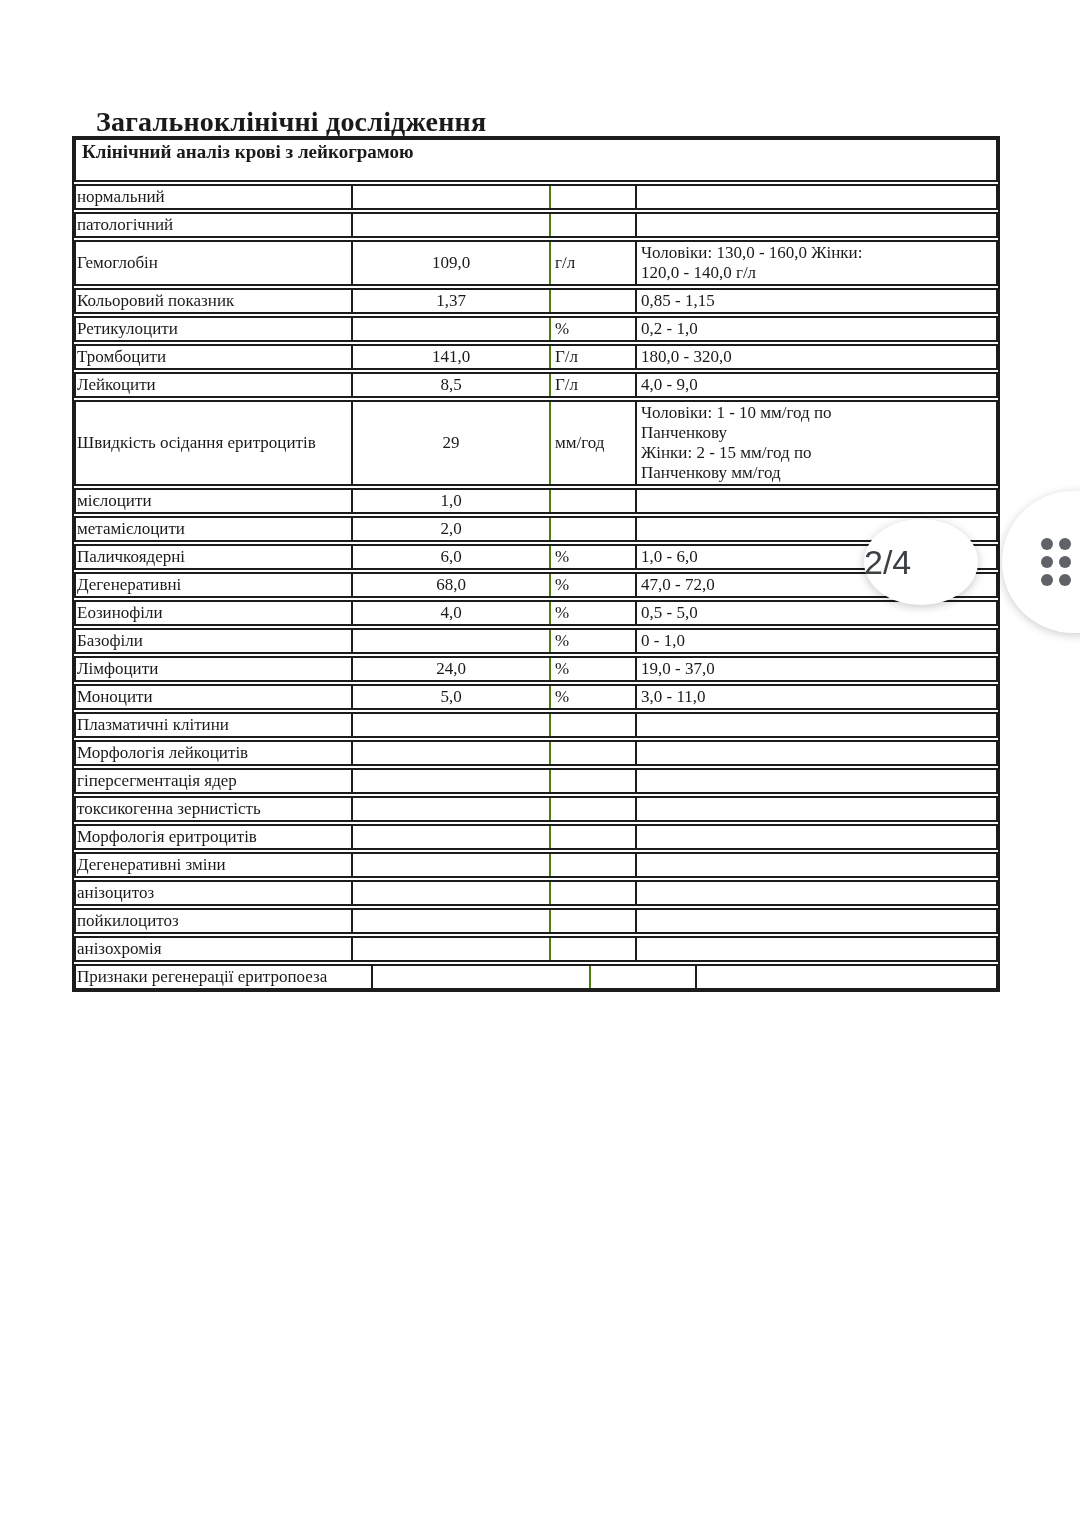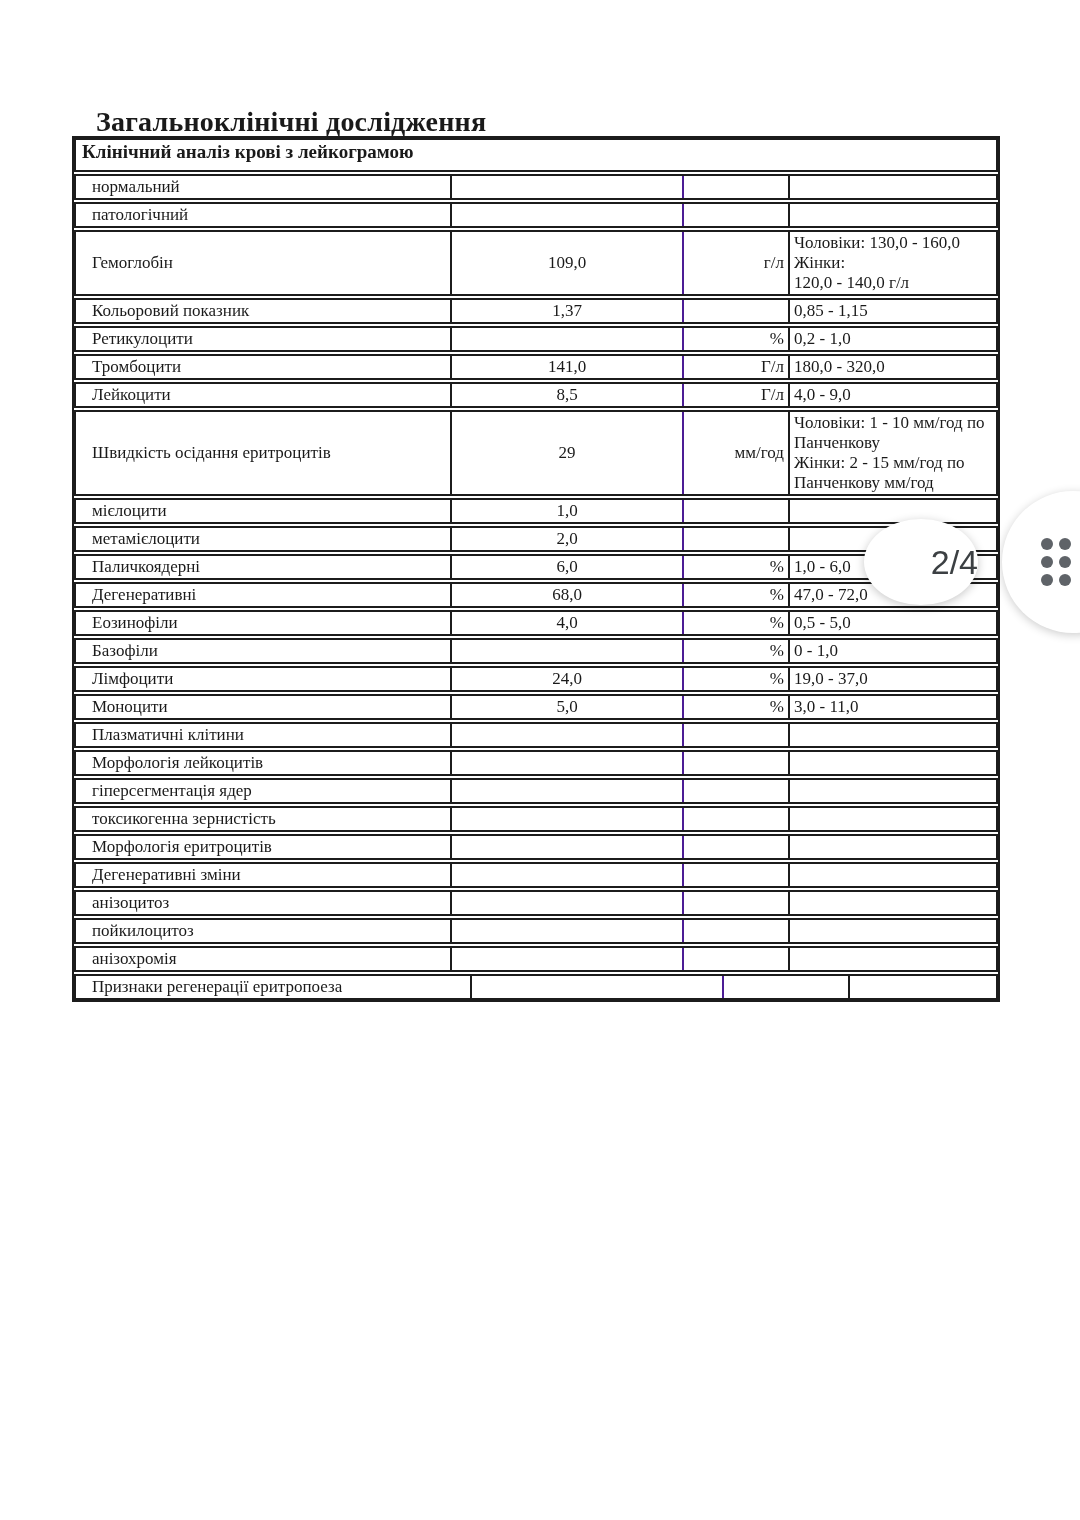--- a/index.html
+++ b/index.html
@@ -37,46 +37,46 @@
     background: #fff;
   }
   .t-row:last-child { margin-bottom: 0; gap: 20px; }
 
   .t-header-row {
     border: 2px solid #1c1c1c;
     margin-bottom: 2px;
     font-weight: bold;
     font-size: 19px;
     line-height: 22px;
-    padding: 1px 5px 7px 6px;
+    padding: 1px 5px 17px 6px;
   }
 
   .cell {
     line-height: 20px;
     font-size: 17px;
     padding: 1px 4px;
     display: flex;
     flex-direction: column;
     justify-content: center;
     box-sizing: border-box;
   }
-  .cell-name  { width: 374px; text-align: left; padding-left: 16px; }
-  .cell-value { width: 232px; text-align: center; border-left: 2px solid #1c1c1c; }
-  .cell-unit  { width: 106px;  text-align: right; border-left: 2px solid #4c1d95; }
+  .cell-name  { width: 275px; text-align: left; padding-left: 1px; }
+  .cell-value { width: 198px; text-align: center; border-left: 2px solid #1c1c1c; }
+  .cell-unit  { width: 86px;  text-align: left; border-left: 2px solid #4d7c0f; }
   .cell-ref   { flex: 1;      text-align: left; border-left: 2px solid #1c1c1c; white-space: pre-line; }
 
   
   .page-pill {
     position: absolute;
     left: 864px; top: 519px;
     width: 114px; height: 86px;
     background: #ffffff;
     border-radius: 50%;
     box-shadow: 0 2px 10px rgba(0,0,0,0.22);
-    display: flex; align-items: center; justify-content: flex-end;
+    display: flex; align-items: center; justify-content: flex-start;
     font-family: "Liberation Sans", sans-serif;
     font-size: 34px;
     color: #3c4043;
     z-index: 5;
   }
 
   .menu-fab {
     position: absolute;
     left: 1002px; top: 491px;
     width: 142px; height: 142px;

